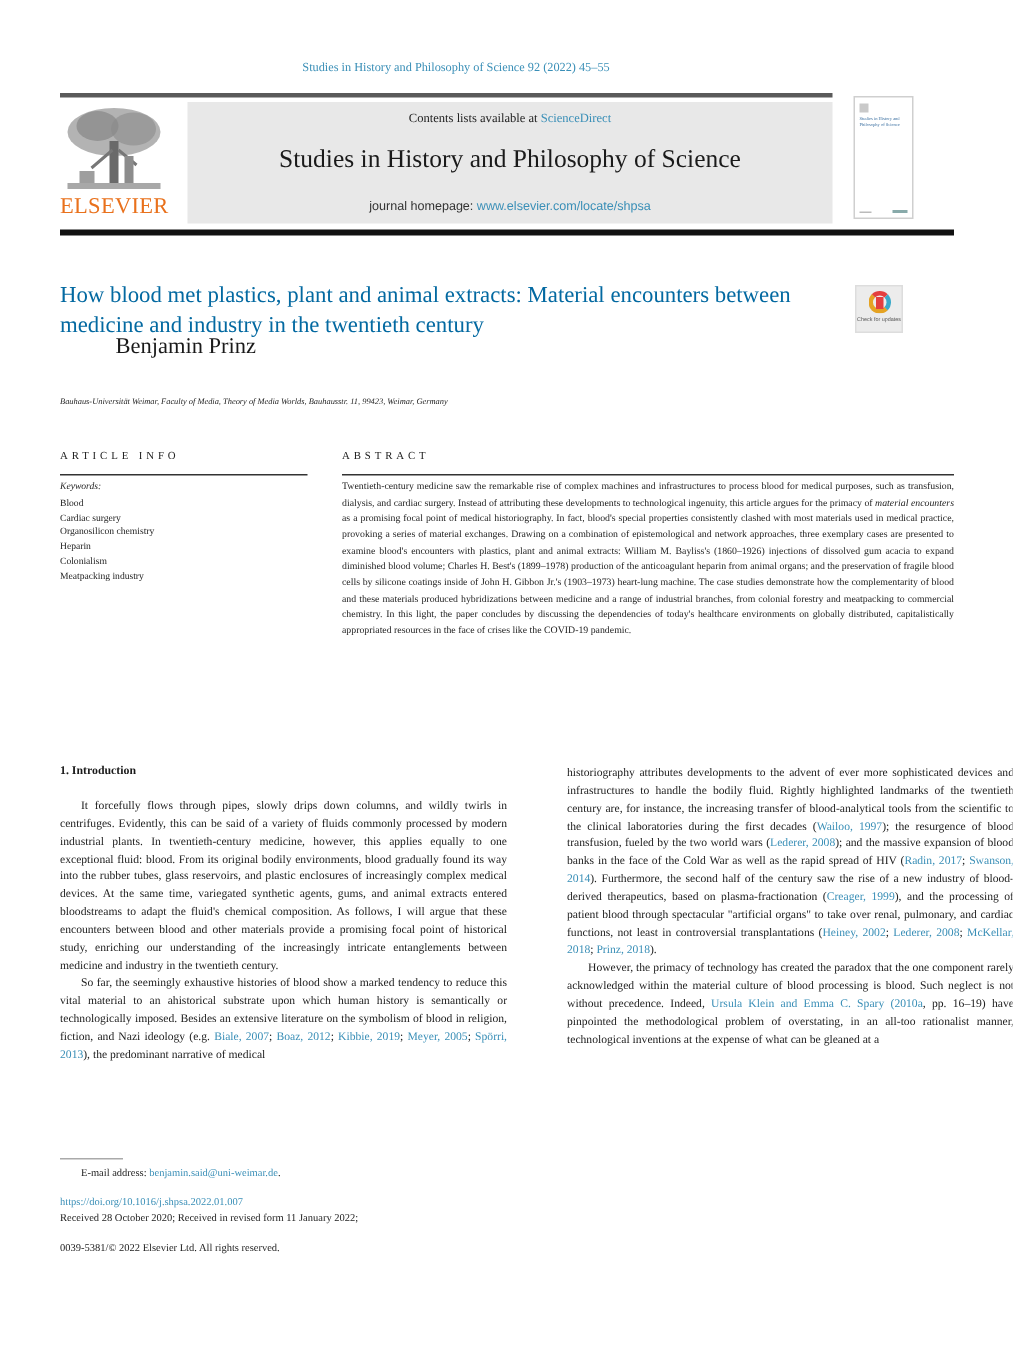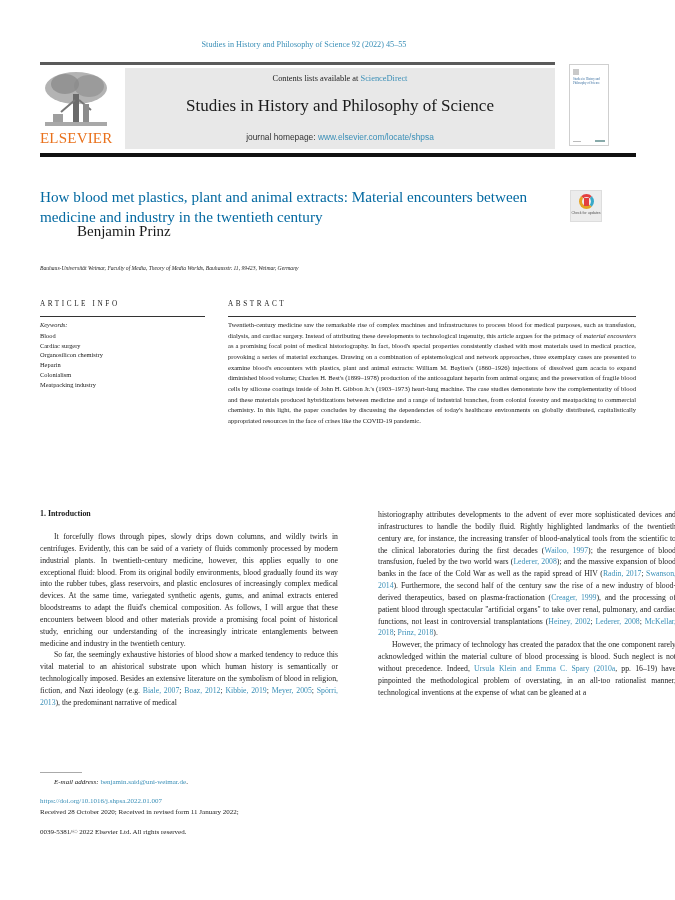--- a/index.html
+++ b/index.html
@@ -47,21 +47,21 @@
   .abstract { position: absolute; top: 320px; left: 228px; width: 408px; font-size: 6.55px; line-height: 10.65px; text-align: justify; color: #222; }
 
   .col { position: absolute; width: 298px; font-size: 7.75px; line-height: 11.85px; text-align: justify; color: #222; hyphens: manual; }
   .col-left { top: 531px; left: 40px; }
   .col-right { top: 509px; left: 338px; margin-left: 40px; }
   .col p { text-indent: 14px; }
   .sec-head { position: absolute; top: 509px; left: 40px; font-size: 7.9px; font-weight: bold; color: #1a1a1a; }
 
   .fn-rule { position: absolute; top: 772px; left: 40px; width: 42px; height: 1px; background: #aaa; }
   .email-line { position: absolute; top: 778px; left: 54px; font-size: 7px; color: #222; }
-  .email-line .lab { font-style: italic; }
+  .email-line .lab { }
   .doi { position: absolute; top: 797px; left: 40px; font-size: 7px; }
   .received { position: absolute; top: 808px; left: 40px; font-size: 7px; color: #222; }
   .copyright { position: absolute; top: 828px; left: 40px; font-size: 7px; color: #222; }
 </style>
 </head>
 <body>
 
 <div class="journal-ref link">Studies in History and Philosophy of Science 92 (2022) 45–55</div>
 <div class="top-rule"></div>
 

